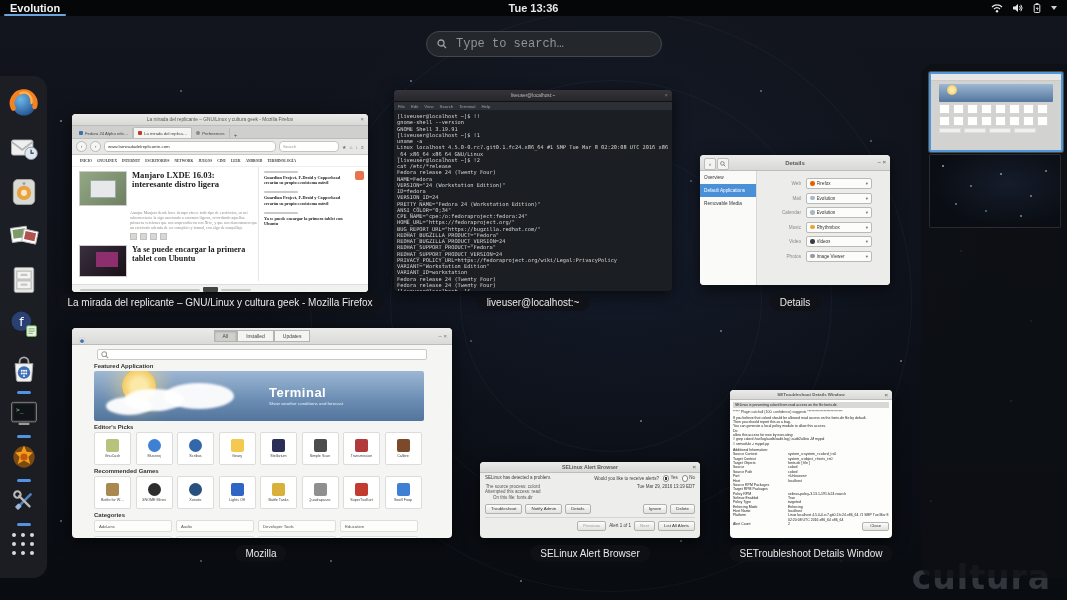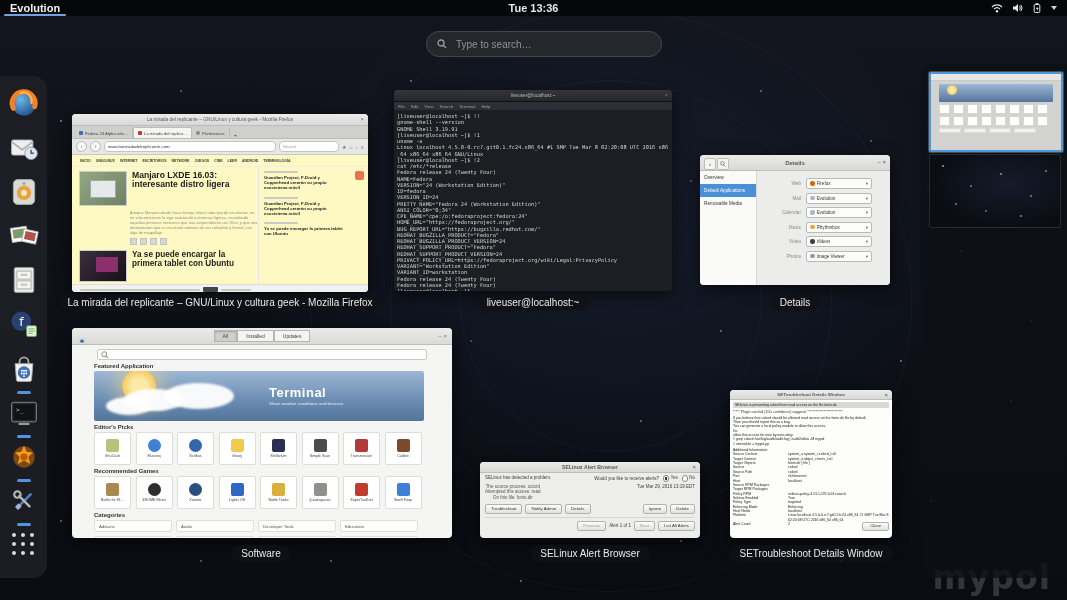--- a/index.html
+++ b/index.html
@@ -29,21 +29,21 @@
           display:flex;align-items:center;color:#e8e8e8;font-size:11px;}
   #activities{padding:0 10px;height:16px;line-height:16px;position:relative;font-weight:bold;color:#f2f2f2;}
   #activities::after{content:"";position:absolute;left:4px;right:4px;bottom:0;height:2px;background:#6ca4dd;border-radius:1px;}
   #clock{position:absolute;left:50%;transform:translateX(-50%);font-weight:bold;}
   #sysarea{margin-left:auto;display:flex;align-items:center;gap:8px;padding-right:10px;height:16px;}
   #sysarea svg{display:block;}
   .chev{width:0;height:0;border-left:3.5px solid transparent;border-right:3.5px solid transparent;border-top:4px solid #cfcfcf;}
   
   #searchbox{position:absolute;left:426px;top:31px;width:214px;height:24px;background:#24272c;border:1px solid #43474e;
              border-radius:13px;display:flex;align-items:center;padding:0 10px;gap:7px;z-index:20;}
-  #searchbox input{background:transparent;border:none;outline:none;color:#a9afb6;font-size:10px;width:160px;font-family:Liberation Sans, sans-serif;}
+  #searchbox input{background:transparent;border:none;outline:none;color:#a9afb6;font-size:12px;width:160px;font-family:Liberation Mono, monospace;}
   #searchbox input::placeholder{color:#8f959c;}
   
   #dash{position:absolute;left:0;top:76px;width:47px;height:502px;background:rgba(30,32,37,.88);
         border-radius:0 14px 14px 0;z-index:30;display:flex;flex-direction:column;align-items:center;
         justify-content:space-between;padding:12px 0;box-sizing:border-box;}
   .dash-item{width:38px;display:flex;flex-direction:column;align-items:center;cursor:pointer;}
   .dash-item svg{width:32px;height:32px;}
   .run-dot{width:14px;height:3px;border-radius:2px;margin-top:2px;background:transparent;}
   .running .run-dot{background:#5294e2;}
   #apps-grid{display:grid;grid-template-columns:repeat(3,6px);grid-template-rows:repeat(3,6px);gap:3px;padding:4px 0;}
@@ -65,21 +65,21 @@
   .fav{width:4px;height:4px;border-radius:1px;flex:0 0 auto;}
   .ffplus{font-size:6px;color:#555;padding:0 4px;}
   #ffnav{height:15px;background:#e7e7e5;display:flex;align-items:center;gap:3px;padding:0 4px;border-bottom:1px solid #c8c8c5;}
   .navcirc{width:9px;height:9px;border-radius:50%;background:#f6f6f4;border:1px solid #b9b9b6;color:#777;
            font-size:5px;line-height:9px;text-align:center;flex:0 0 auto;}
   #ffurl{flex:1;height:9px;background:#fff;border:1px solid #c4c4c1;border-radius:4px;font-size:4.4px;color:#333;
          display:flex;align-items:center;padding:0 3px;}
   #ffsearch{width:52px;height:9px;background:#fff;border:1px solid #c4c4c1;border-radius:4px;font-size:4.2px;color:#999;
             display:flex;align-items:center;padding:0 3px;}
   .fficon{font-size:5px;color:#777;}
-  #ffcontent{position:relative;background:#fef9c3;height:139px;overflow:hidden;}
+  #ffcontent{position:relative;background:#ffffff;height:139px;overflow:hidden;font-family:Liberation Serif, serif;}
   #ffmenu{display:flex;gap:5px;padding:4px 8px 3px;border-bottom:1px solid #eee;font-size:3.5px;font-weight:bold;color:#3a3a3a;}
   #ffbody{display:flex;}
   #ffmain{width:186px;padding:4px 5px 0 7px;box-sizing:border-box;}
   .artrow{display:flex;gap:5px;margin-bottom:4px;}
   .thumb1{width:46px;height:33px;background:linear-gradient(135deg,#93a884,#6e8063);border:1px solid #ccc;position:relative;flex:0 0 auto;}
   .thumb1 i{position:absolute;left:10px;top:8px;width:24px;height:16px;background:#e6e8ea;border:1px solid #9aa;display:block;}
   .thumb2{width:46px;height:30px;background:linear-gradient(135deg,#3a2f3e,#191019);border:1px solid #ccc;position:relative;flex:0 0 auto;}
   .thumb2 i{position:absolute;left:16px;top:6px;width:22px;height:15px;background:#8d2f6f;display:block;}
   .h1{font-size:8.6px;line-height:9.4px;font-weight:bold;color:#1c1c1c;}
   .h2{font-size:8.2px;line-height:9px;font-weight:bold;color:#1c1c1c;}
@@ -699,21 +699,21 @@
         <div class="catbtn">Audio</div>
         <div class="catbtn">Developer Tools</div>
         <div class="catbtn">Education</div>
         <div class="catbtn">Games</div>
         <div class="catbtn">Graphics</div>
         <div class="catbtn">Internet</div>
         <div class="catbtn">Office</div>
       </div>
     </div>
   </div>
-  <div class="cap" style="left:261px;top:545px;">Software</div>
+  <div class="cap" style="left:261px;top:545px;">Mozilla</div>
 
   <div class="win" id="selwin">
     <div class="tbar">
       <span>SELinux Alert Browser</span>
       <span class="closex">×</span>
     </div>
     <div id="selbody">
       <div class="selrow1">
         <span>SELinux has detected a problem.</span>
         <span class="radios">
@@ -832,15 +832,15 @@
           <i></i>
           <i></i>
           <i></i>
         </div>
     </div>
     <div class="wsthumb" id="ws2">
       <div class="ministars"></div>
     </div>
   </div>
 
-  <div id="watermark">mypol</div>
+  <div id="watermark">cultura</div>
 
 </div>
 
 </body></html>

